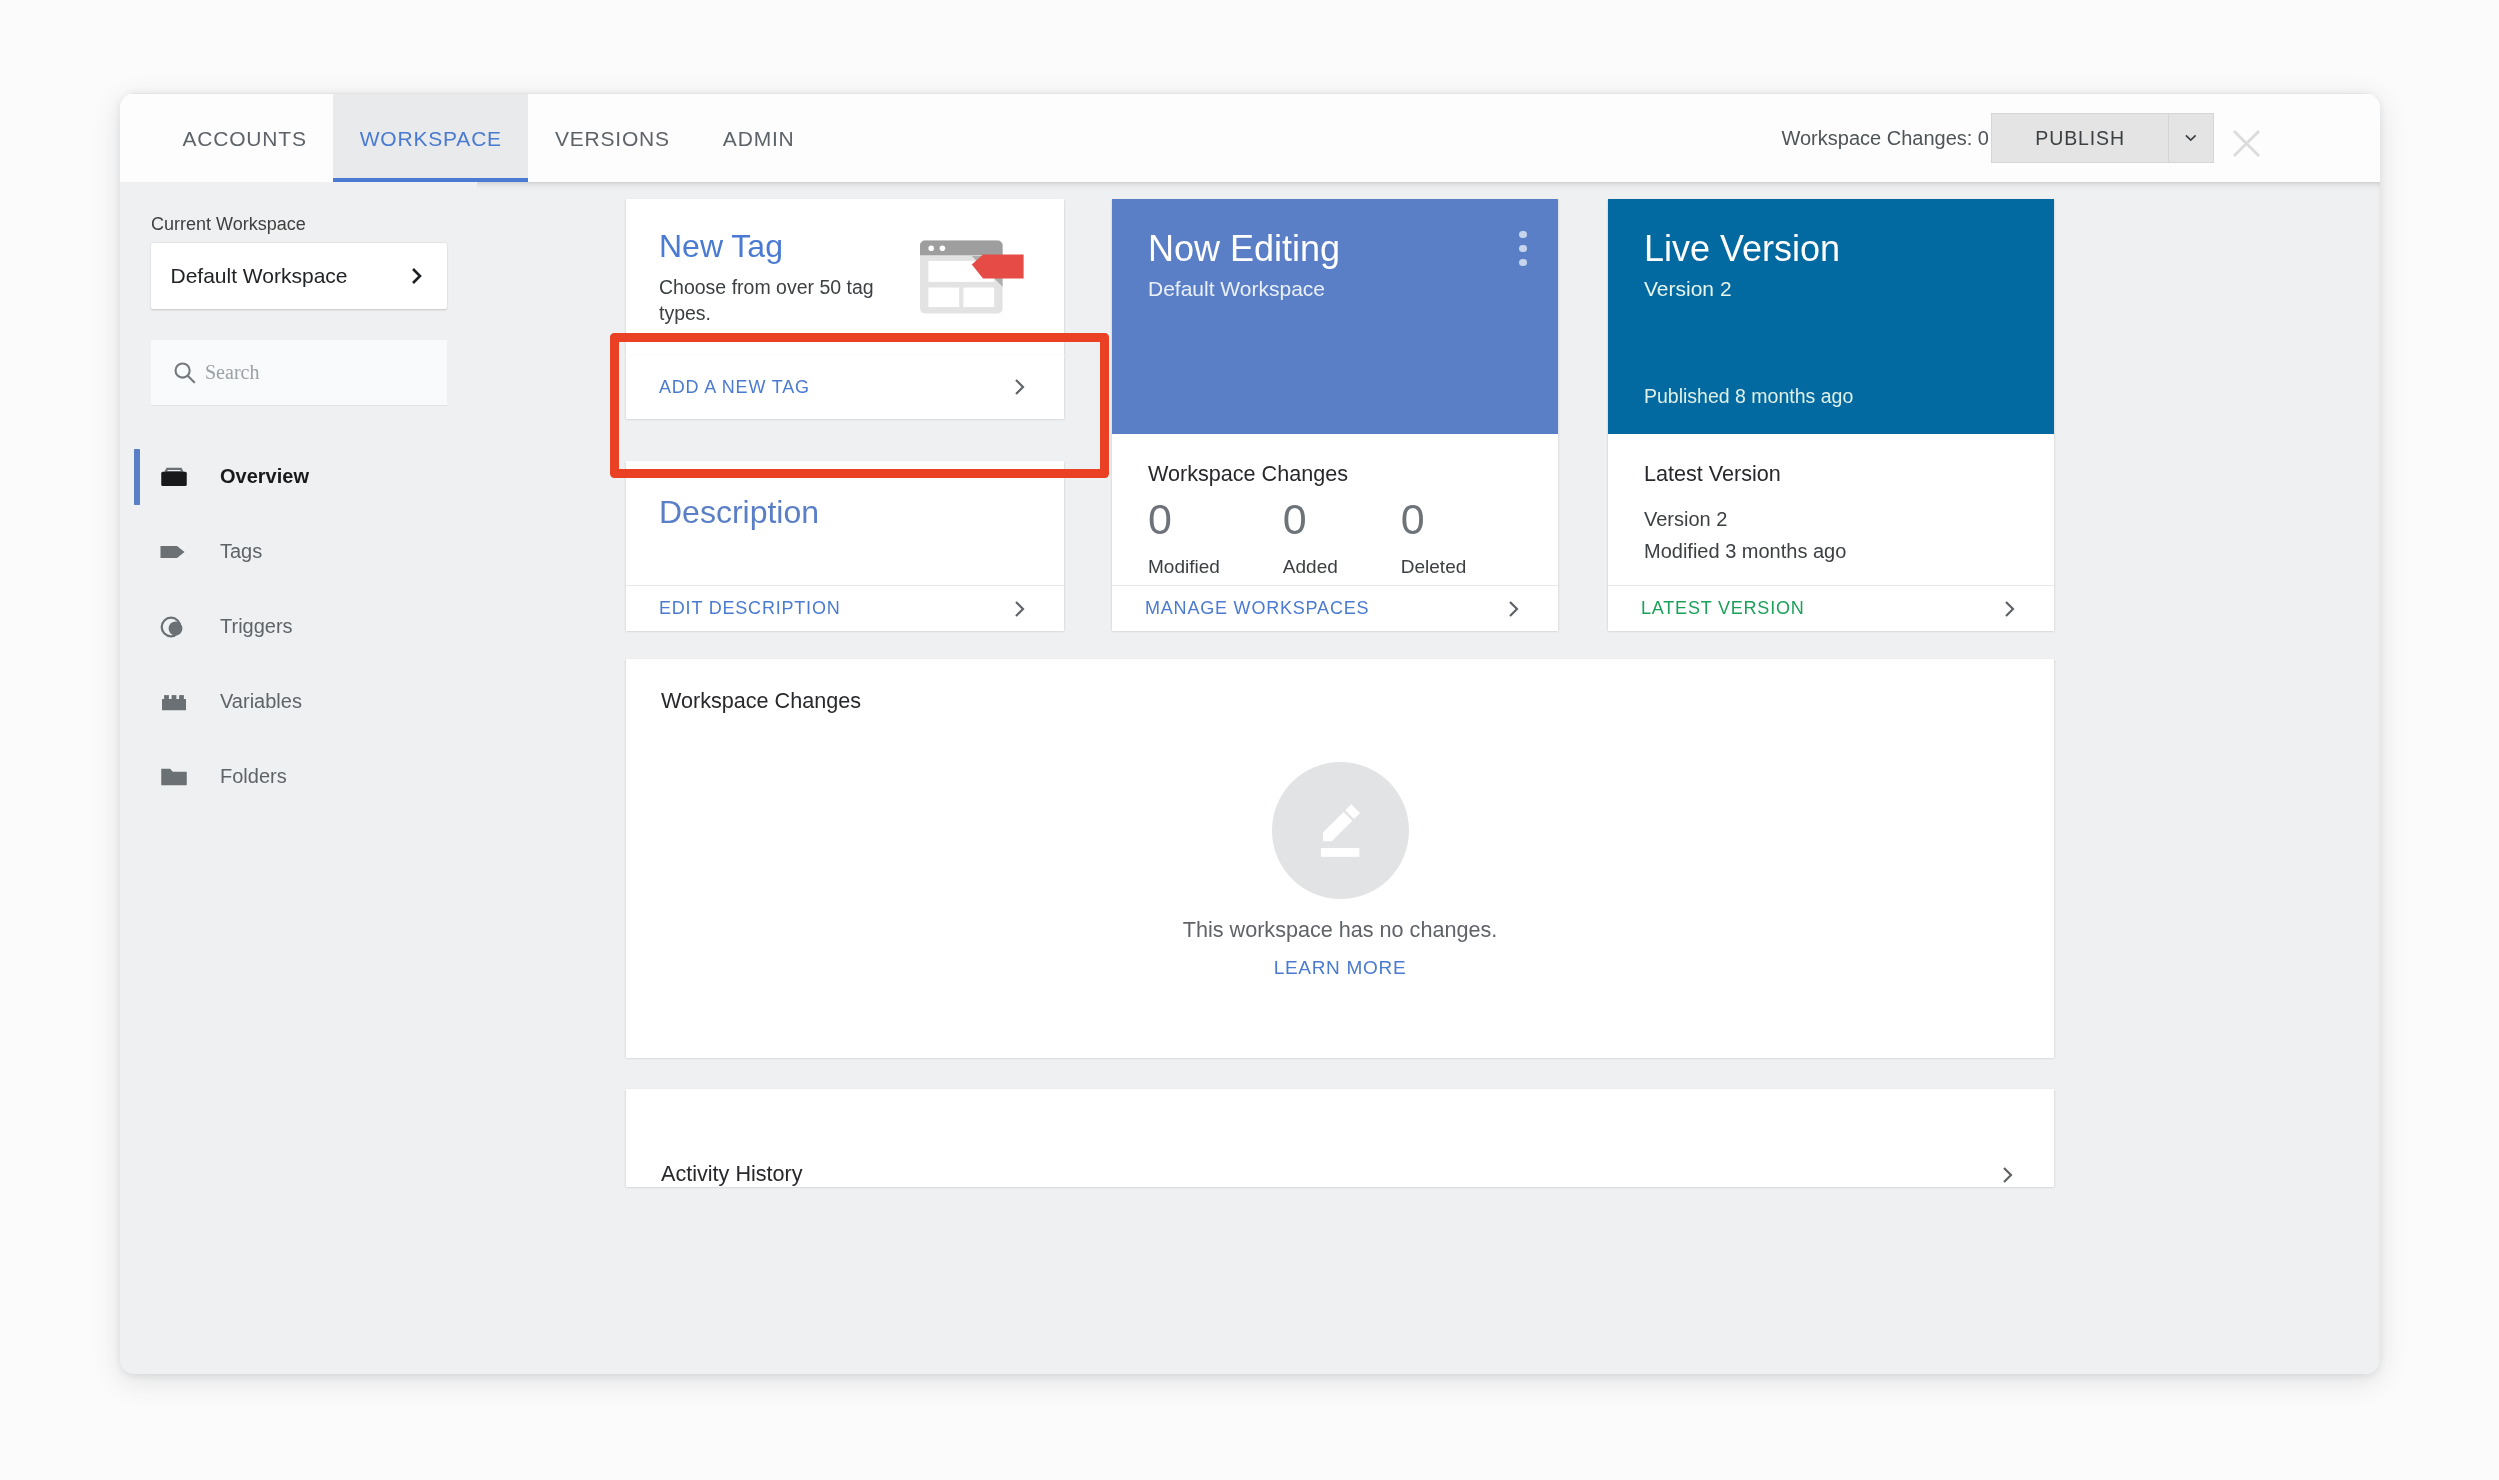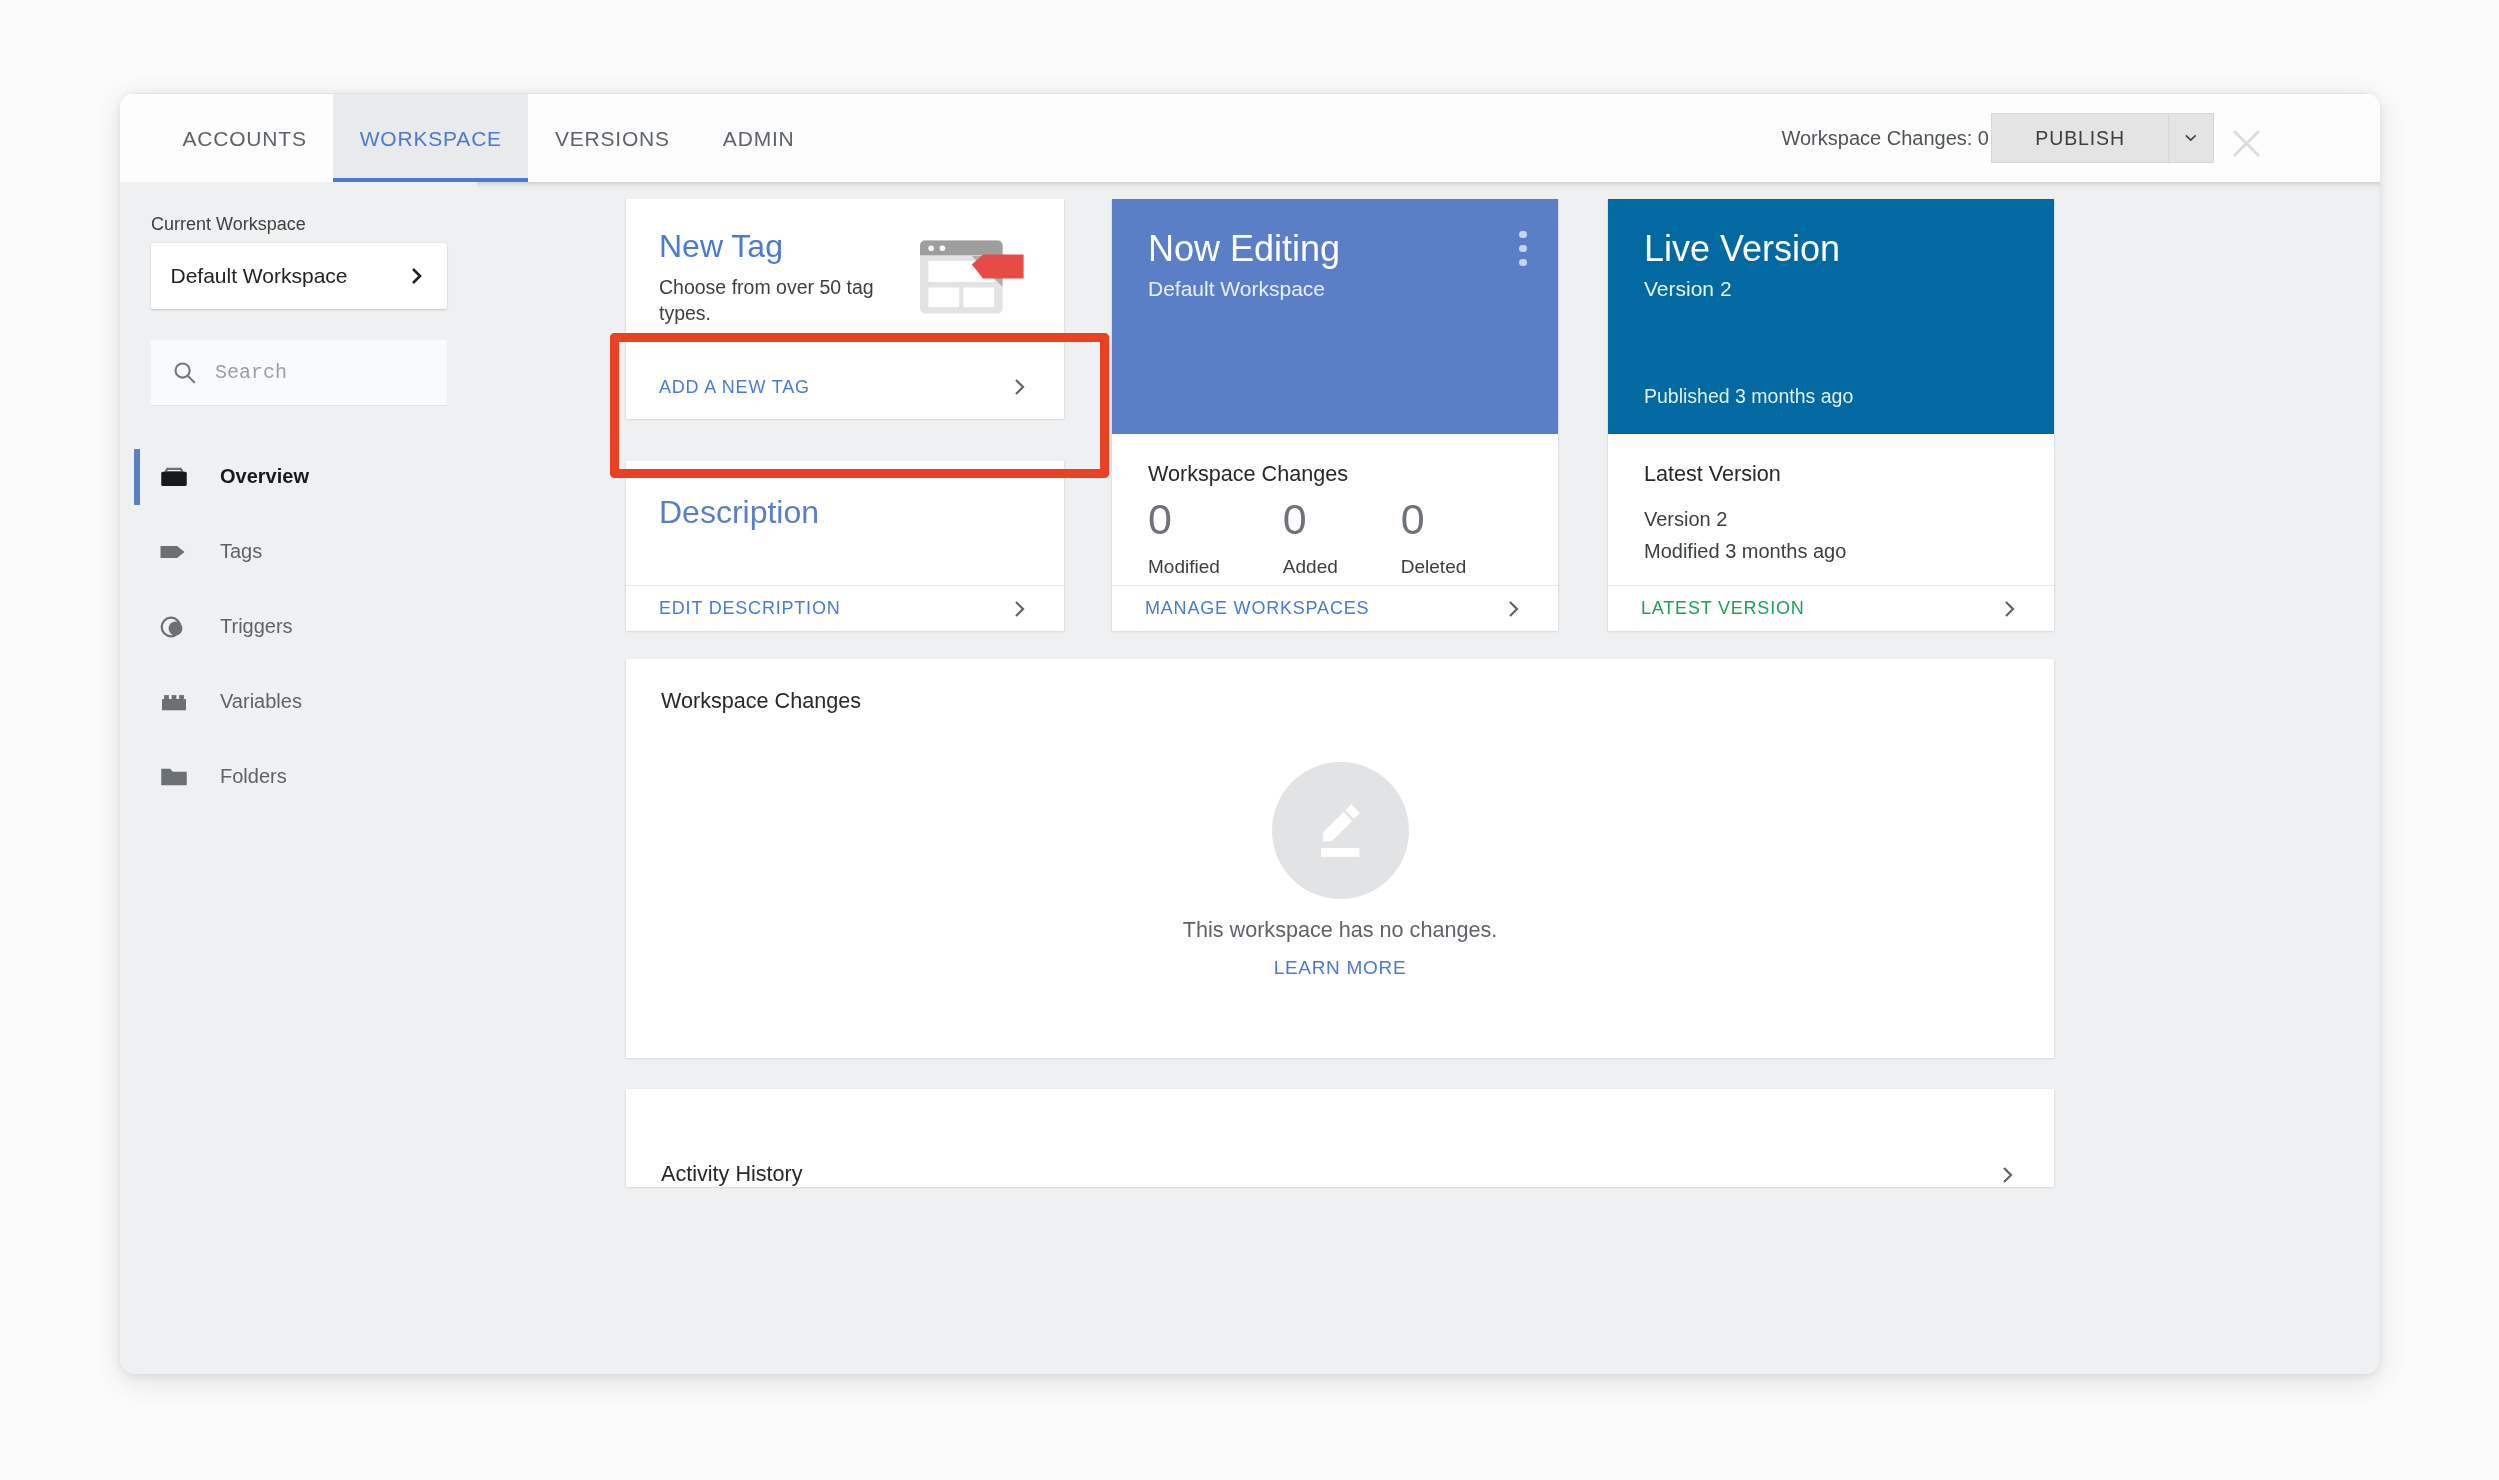--- a/index.html
+++ b/index.html
@@ -99,22 +99,22 @@
   #ws-selector .name { font-size: 21px; color: #212427; flex: 1; }
   #search-box {
     position: absolute; left: 31px; top: 158px;
     width: 296px; height: 66px;
     background: #f9fafb; border-bottom: 0.7px solid #e0e2e4;
     display: flex; align-items: center; padding: 0 19.5px;
     cursor: text;
   }
   #search-box input {
     border: none; outline: none; background: transparent;
-    font-size: 20px; color: #3c4043; margin-left: 18px;
-    font-family: Liberation Mono, monospace; width: 202px;
+    font-size: 20px; color: #3c4043; margin-left: 8px;
+    font-family: Liberation Serif, serif; width: 202px;
   }
   #search-box input::placeholder { color: #9aa0a6; }
 
   #nav { position: absolute; left: 0; top: 257px; width: 100%; }
   .nav-item {
     position: relative; display: flex; align-items: center;
     height: 75px; padding-left: 31px; cursor: pointer;
   }
   .nav-item .ico {
     width: 45px; display: flex; align-items: center; justify-content: center;
@@ -480,21 +480,21 @@
           <span class="txt">MANAGE WORKSPACES</span>
           <svg class="chev" viewBox="0 0 24 24">
             <path d="M9 5l7 7-7 7" fill="none" stroke="#5f6368" stroke-width="2.2"></path>
           </svg>
         </div>
       </div>
 
       <div id="card-live">
         <div id="live-title">Live Version</div>
         <div id="live-sub">Version 2</div>
-        <div id="live-pub">Published 3 months ago</div>
+        <div id="live-pub">Published 8 months ago</div>
       </div>
 
       <div id="card-latest">
         <div id="latest-heading">Latest Version</div>
         <div id="latest-v">Version 2</div>
         <div id="latest-mod">Modified 3 months ago</div>
         <div class="card-action" style="position:absolute;left:0;right:0;bottom:0;">
           <span class="txt green">LATEST VERSION</span>
           <svg class="chev" viewBox="0 0 24 24">
             <path d="M9 5l7 7-7 7" fill="none" stroke="#5f6368" stroke-width="2.2"></path>

